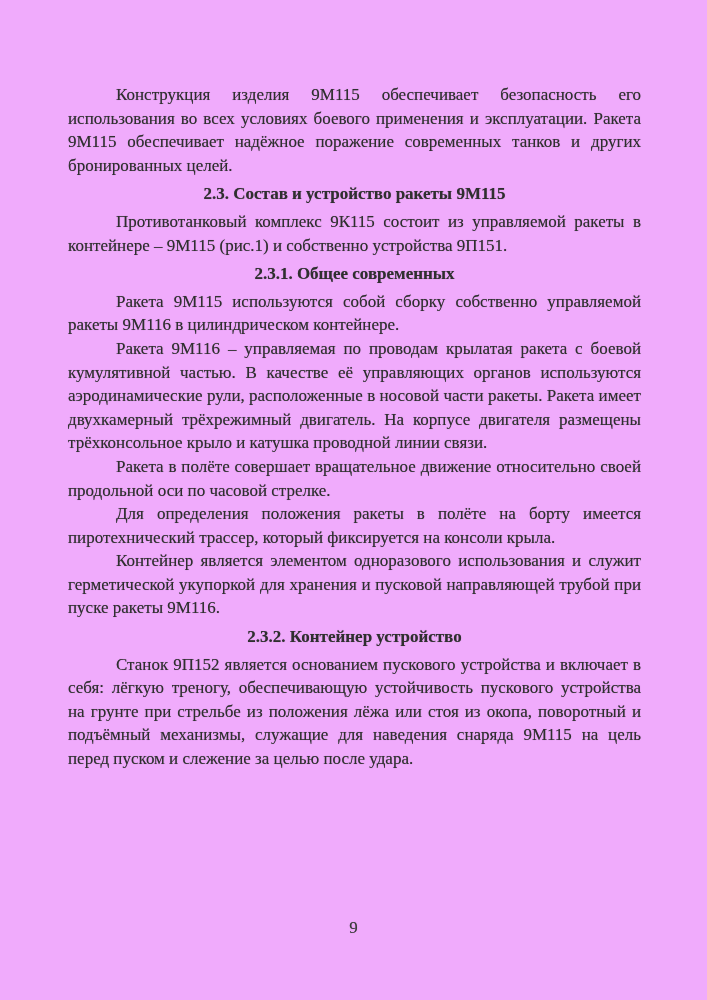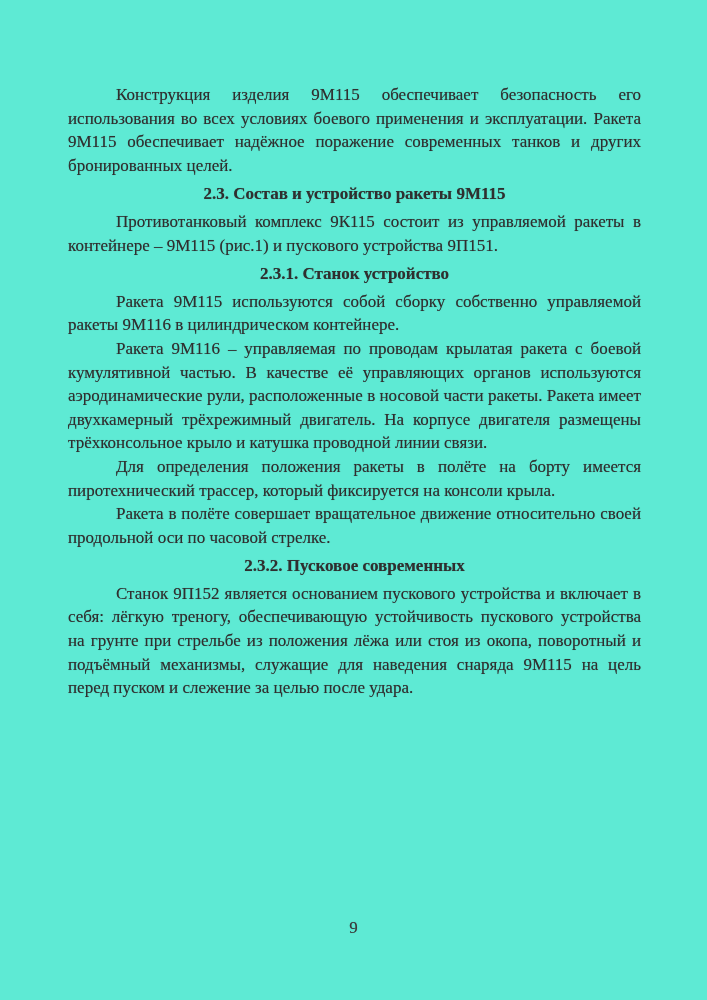--- a/index.html
+++ b/index.html
@@ -9,21 +9,21 @@
     height: 1000px;
     background: #fdfdfd;
     overflow: hidden;
   }
   .page {
     position: relative;
     width: 707px;
     height: 1000px;
     box-sizing: border-box;
     padding: 83px 66px 0 68px;
-    background: #5eead4;
+    background: #f0abfc;
     font-family: "Liberation Serif", "DejaVu Serif", serif;
     color: #2f2f2f;
   }
   .para {
     font-size: 17px;
     line-height: 23.6px;
     text-align: justify;
     text-align-last: left;
     text-indent: 48px;
     margin: 0;
@@ -52,34 +52,35 @@
 </style>
 </head>
 <body>
 
 <div class="page">
 
   <p class="para">Конструкция изделия 9М115 обеспечивает безопасность его использования во всех условиях боевого применения и эксплуатации. Ракета 9М115 обеспечивает надёжное поражение современных танков и других бронированных целей.</p>
 
   <h2 class="heading">2.3. Состав и устройство ракеты 9М115</h2>
 
-  <p class="para">Противотанковый комплекс 9К115 состоит из управляемой ракеты в контейнере – 9М115 (рис.1) и пускового устройства 9П151.</p>
+  <p class="para">Противотанковый комплекс 9К115 состоит из управляемой ракеты в контейнере – 9М115 (рис.1) и собственно устройства 9П151.</p>
 
-  <h3 class="heading">2.3.1. Станок устройство</h3>
+  <h3 class="heading">2.3.1. Общее современных</h3>
 
   <p class="para">Ракета 9М115 используются собой сборку собственно управляемой ракеты 9М116 в цилиндрическом контейнере.</p>
 
   <p class="para">Ракета 9М116 – управляемая по проводам крылатая ракета с боевой кумулятивной частью. В качестве её управляющих органов используются аэродинамические рули, расположенные в носовой части ракеты. Ракета имеет двухкамерный трёхрежимный двигатель. На корпусе двигателя размещены трёхконсольное крыло и катушка проводной линии связи.</p>
 
+  <p class="para">Ракета в полёте совершает вращательное движение относительно своей продольной оси по часовой стрелке.</p>
+
   <p class="para">Для определения положения ракеты в полёте на борту имеется пиротехнический трассер, который фиксируется на консоли крыла.</p>
 
-  <p class="para">Ракета в полёте совершает вращательное движение относительно своей продольной оси по часовой стрелке.</p>
+  <p class="para">Контейнер является элементом одноразового использования и служит герметической укупоркой для хранения и пусковой направляющей трубой при пуске ракеты 9М116.</p>
 
-
-  <h3 class="heading">2.3.2. Пусковое современных</h3>
+  <h3 class="heading">2.3.2. Контейнер устройство</h3>
 
 
   <p class="para">Станок 9П152 является основанием пускового устройства и включает в себя: лёгкую треногу, обеспечивающую устойчивость пускового устройства на грунте при стрельбе из положения лёжа или стоя из окопа, поворотный и подъёмный механизмы, служащие для наведения снаряда 9М115 на цель перед пуском и слежение за целью после удара.</p>
 
 
   <div class="page-number">9</div>
 
 </div>
 
 </body></html>

